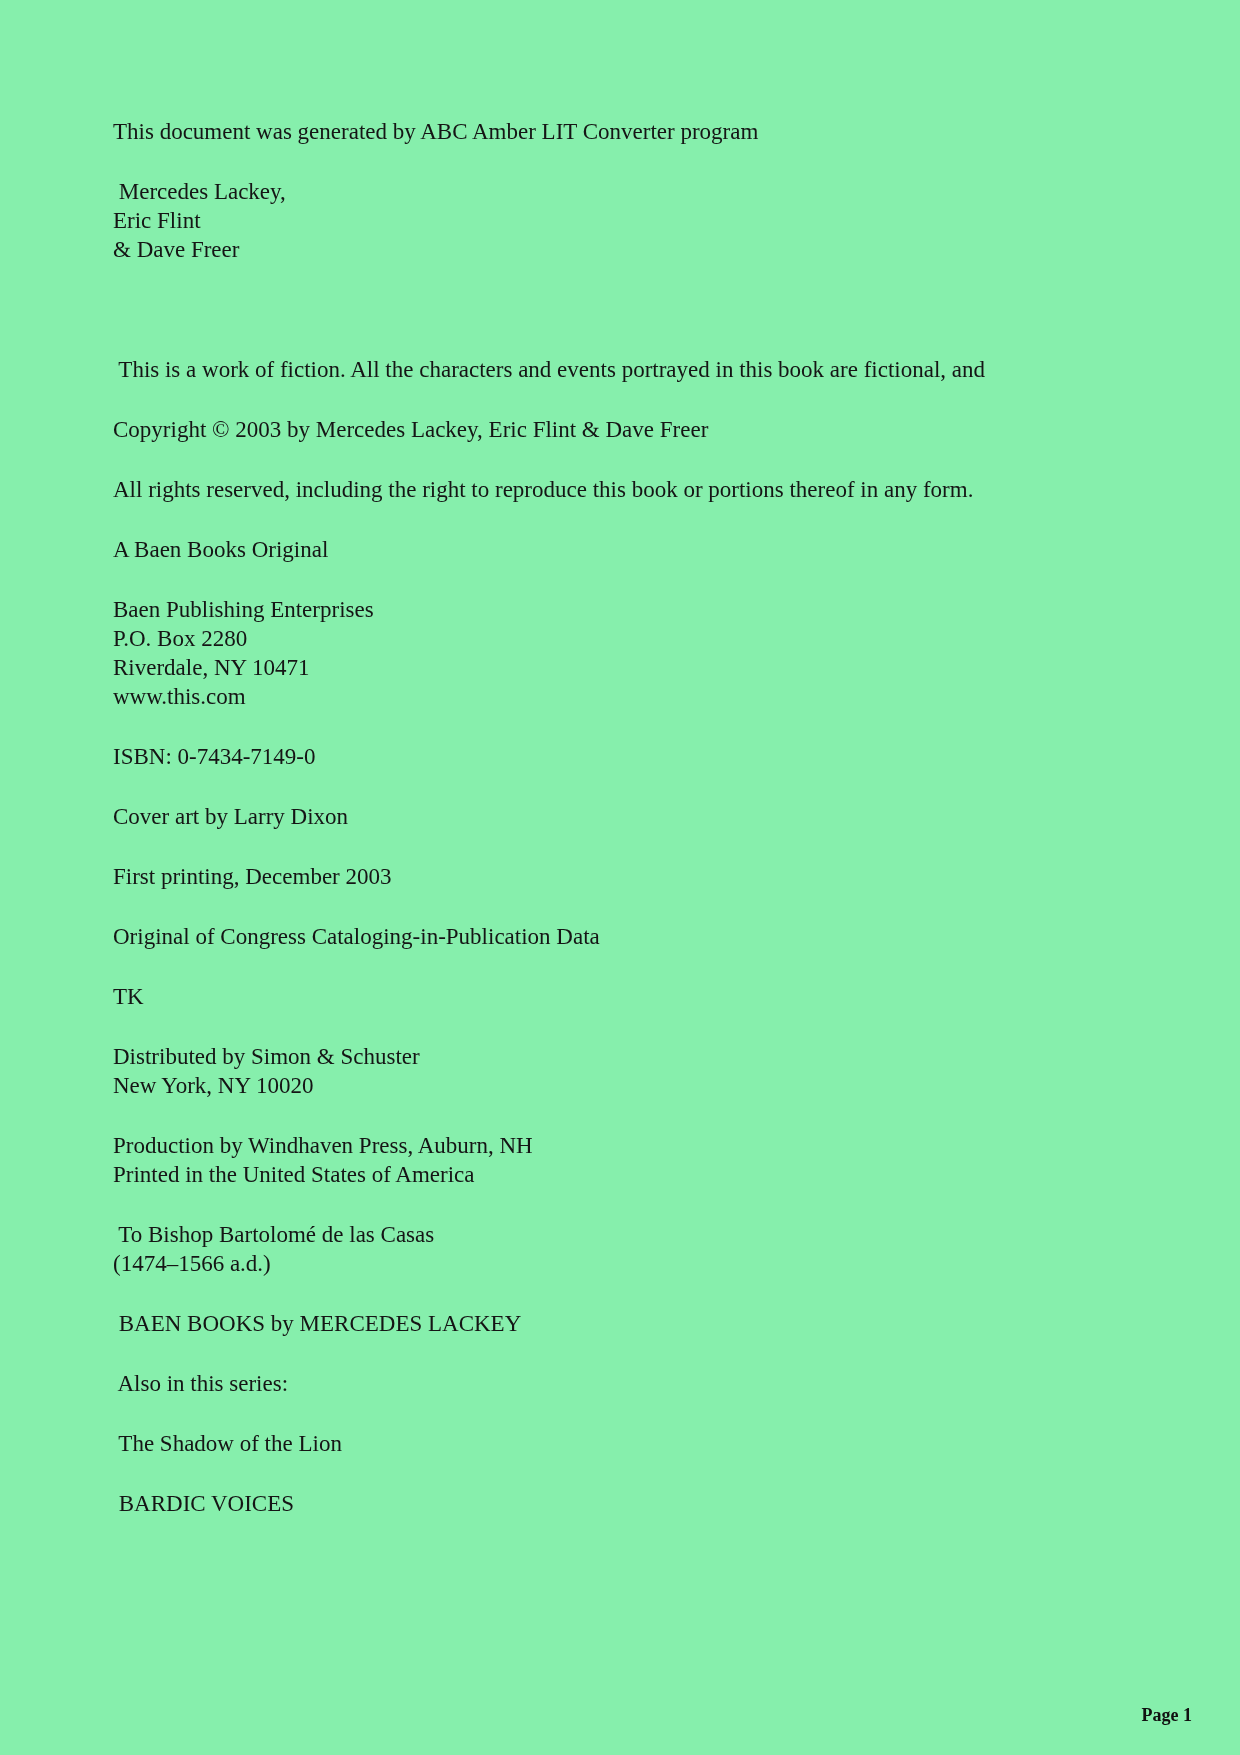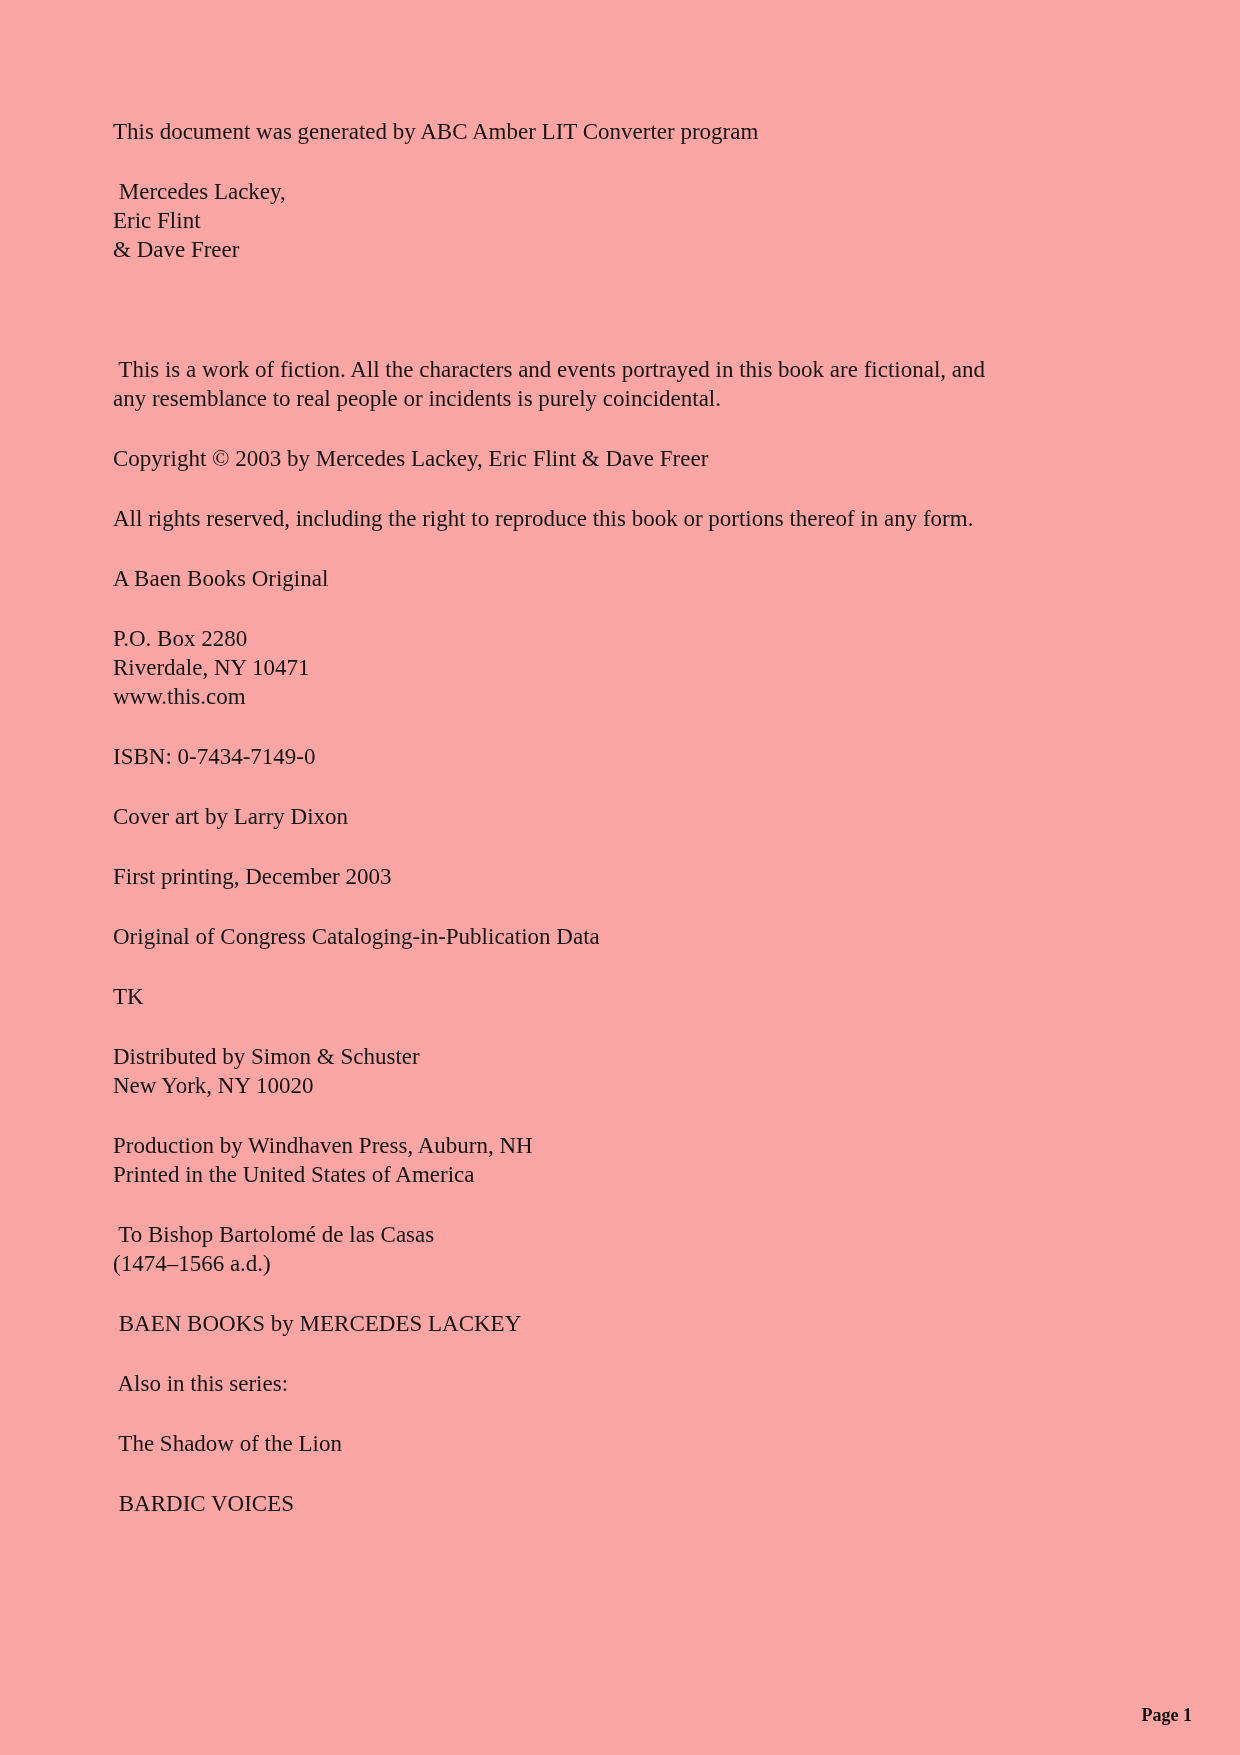--- a/index.html
+++ b/index.html
@@ -6,21 +6,21 @@
   html, body {
     width: 1240px;
     height: 1755px;
     background: #ffffff;
     overflow: hidden;
   }
   .page {
     position: relative;
     width: 1240px;
     height: 1755px;
-    background: #fca5a5;
+    background: #86efac;
     font-family: "Liberation Serif", "DejaVu Serif", serif;
     color: #151515;
   }
   .doc-body {
     position: absolute;
     top: 117px;
     left: 113px;
     right: 40px;
   }
   .para {
@@ -56,32 +56,32 @@
       <p class="para">
         <span class="line"> Mercedes Lackey,</span>
         <span class="line">Eric Flint</span>
         <span class="line">&amp; Dave Freer</span>
       </p>
       <p class="para">
         <span class="line"></span>
       </p>
       <p class="para">
         <span class="line"> This is a work of fiction. All the characters and events portrayed in this book are fictional, and</span>
-        <span class="line">any resemblance to real people or incidents is purely coincidental.</span>
       </p>
       <p class="para">
         <span class="line">Copyright © 2003 by Mercedes Lackey, Eric Flint &amp; Dave Freer</span>
       </p>
       <p class="para">
         <span class="line">All rights reserved, including the right to reproduce this book or portions thereof in any form.</span>
       </p>
       <p class="para">
         <span class="line">A Baen Books Original</span>
       </p>
       <p class="para">
+        <span class="line">Baen Publishing Enterprises</span>
         <span class="line">P.O. Box 2280</span>
         <span class="line">Riverdale, NY 10471</span>
         <span class="line">www.this.com</span>
       </p>
       <p class="para">
         <span class="line">ISBN: 0-7434-7149-0</span>
       </p>
       <p class="para">
         <span class="line">Cover art by Larry Dixon</span>
       </p>

